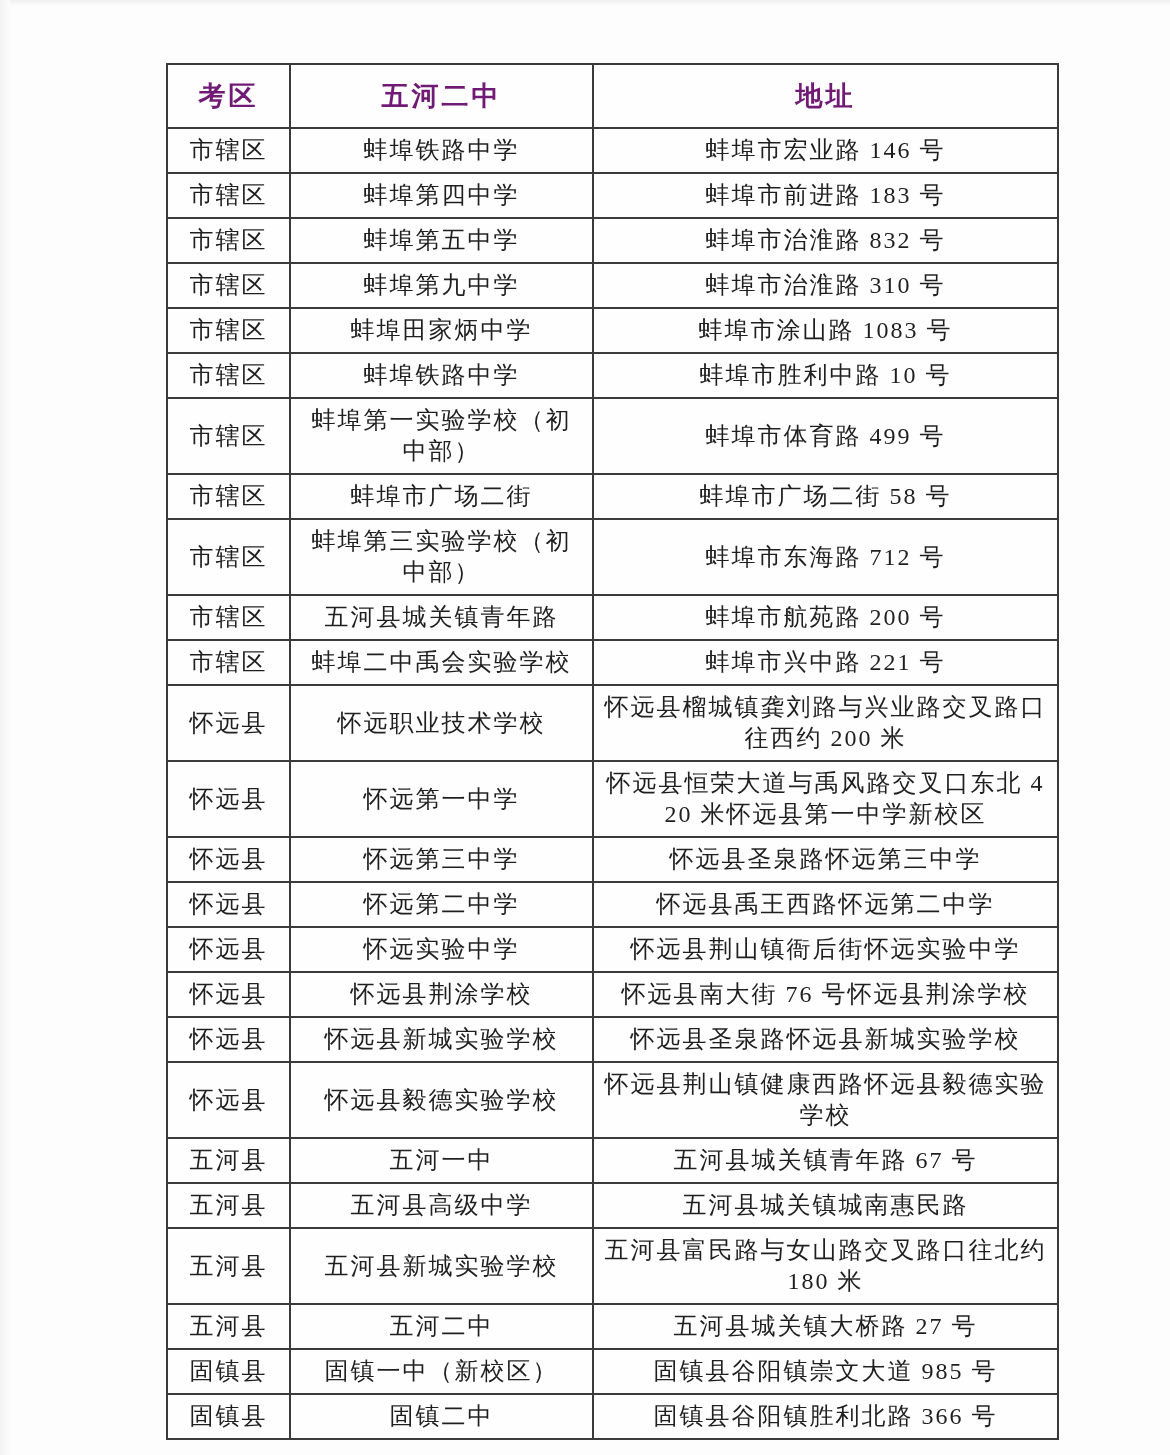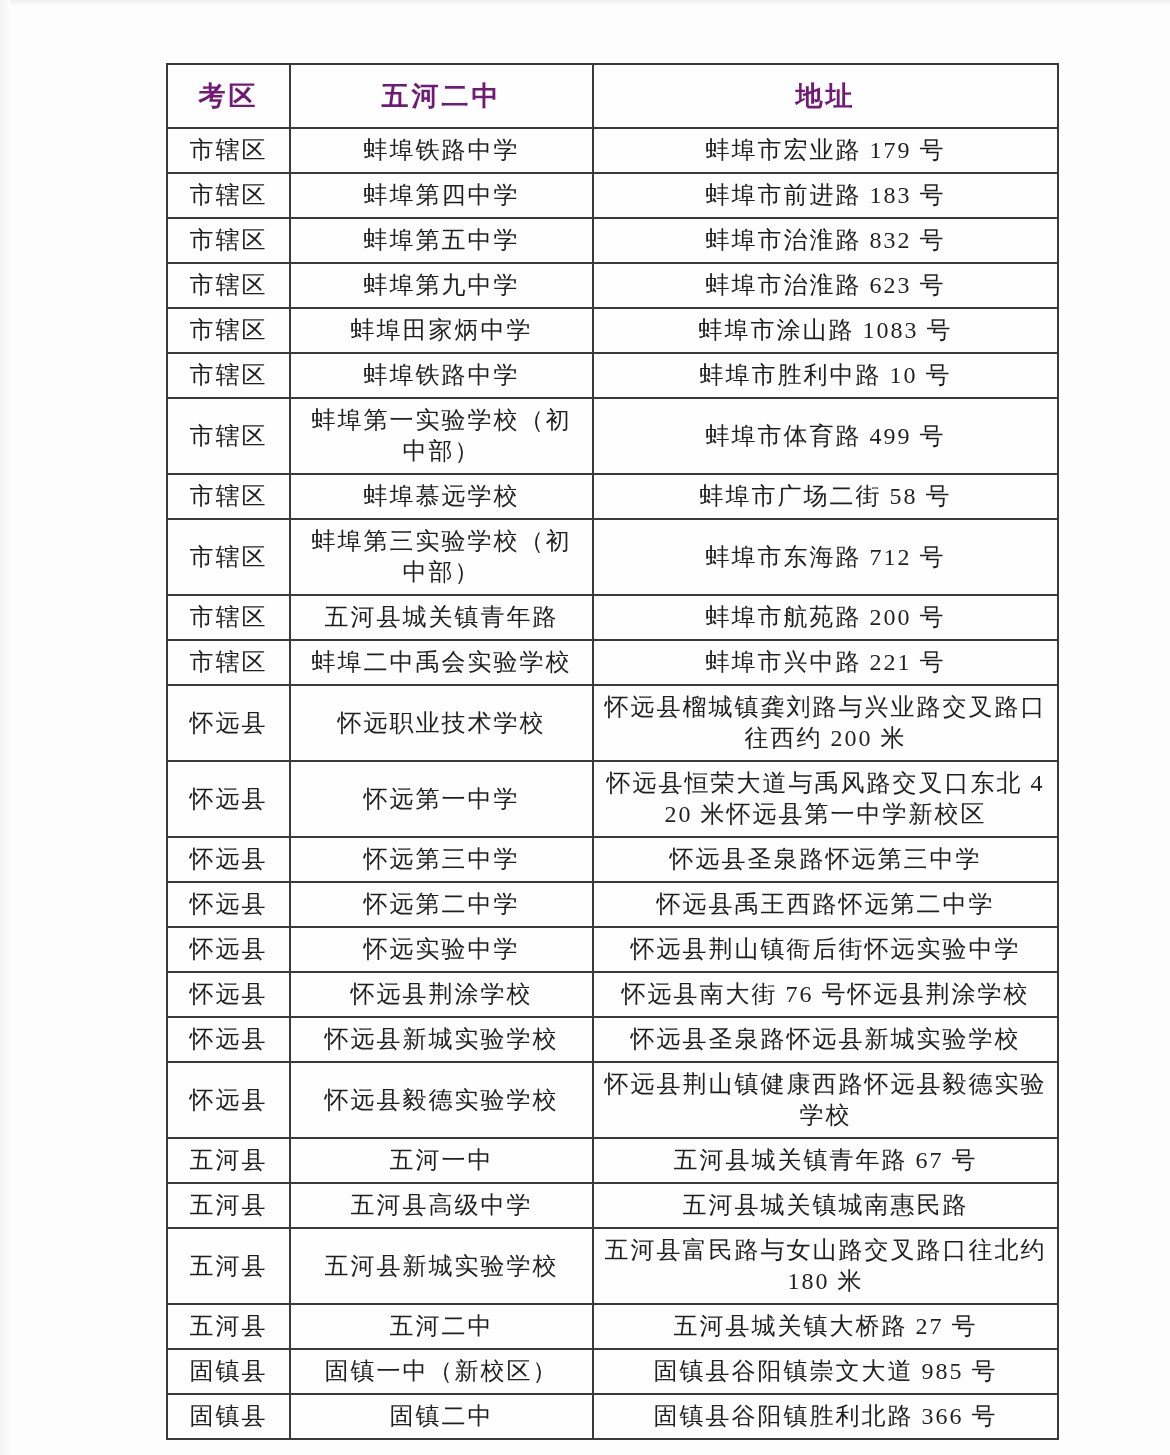--- a/index.html
+++ b/index.html
@@ -80,55 +80,55 @@
     <tr>
       <th>考区</th>
       <th>五河二中</th>
       <th>地址</th>
     </tr>
   </thead>
   <tbody id="table-body">
       <tr>
         <td>市辖区</td>
         <td>蚌埠铁路中学</td>
-        <td>蚌埠市宏业路 179 号</td>
+        <td>蚌埠市宏业路 146 号</td>
       </tr>
       <tr>
         <td>市辖区</td>
         <td>蚌埠第四中学</td>
         <td>蚌埠市前进路 183 号</td>
       </tr>
       <tr>
         <td>市辖区</td>
         <td>蚌埠第五中学</td>
         <td>蚌埠市治淮路 832 号</td>
       </tr>
       <tr>
         <td>市辖区</td>
         <td>蚌埠第九中学</td>
-        <td>蚌埠市治淮路 623 号</td>
+        <td>蚌埠市治淮路 310 号</td>
       </tr>
       <tr>
         <td>市辖区</td>
         <td>蚌埠田家炳中学</td>
         <td>蚌埠市涂山路 1083 号</td>
       </tr>
       <tr>
         <td>市辖区</td>
         <td>蚌埠铁路中学</td>
         <td>蚌埠市胜利中路 10 号</td>
       </tr>
       <tr>
         <td>市辖区</td>
         <td>蚌埠第一实验学校（初中部）</td>
         <td>蚌埠市体育路 499 号</td>
       </tr>
       <tr>
         <td>市辖区</td>
-        <td>蚌埠慕远学校</td>
+        <td>蚌埠市广场二街</td>
         <td>蚌埠市广场二街 58 号</td>
       </tr>
       <tr>
         <td>市辖区</td>
         <td>蚌埠第三实验学校（初中部）</td>
         <td>蚌埠市东海路 712 号</td>
       </tr>
       <tr>
         <td>市辖区</td>
         <td>五河县城关镇青年路</td>

